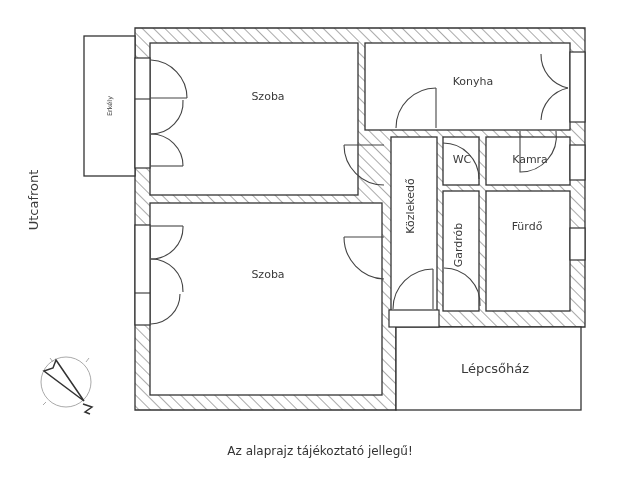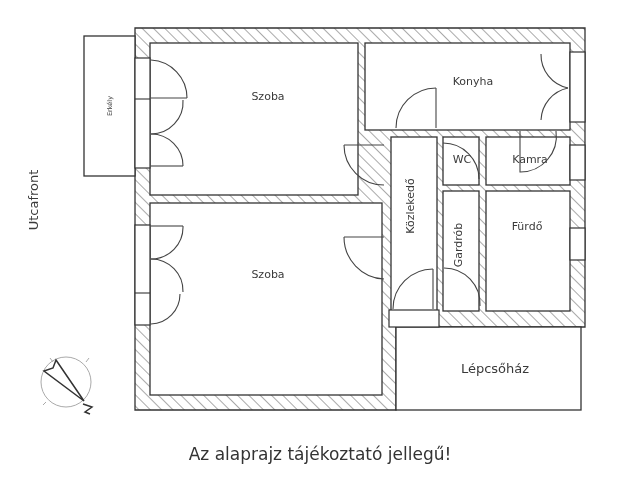--- a/index.html
+++ b/index.html
@@ -1,19 +1,19 @@
 <!DOCTYPE html>
 <html><head>
 <meta charset="utf-8">
 <style>
   html, body { margin:0; padding:0; background:#ffffff; }
   body { width:640px; height:480px; overflow:hidden; position:relative; font-family:"DejaVu Sans", sans-serif; }
   #plan { position:absolute; left:0; top:0; }
   .label { font-family:"DejaVu Sans", sans-serif; fill:#3a3a3a; }
-  .note { position:absolute; left:0; width:640px; top:444px; text-align:center; font-size:17px; color:#333; font-family:"DejaVu Sans", sans-serif; }
+  .note { position:absolute; left:0; width:640px; top:444px; text-align:center; font-size:12px; color:#333; font-family:"DejaVu Sans", sans-serif; }
 </style>
 </head>
 <body>
 
 <svg id="plan" width="640" height="440" viewBox="0 0 640 440" xmlns="http://www.w3.org/2000/svg">
   <defs>
     <pattern id="hatch" patternUnits="userSpaceOnUse" width="8" height="8" patternTransform="rotate(-45)">
       <rect width="8" height="8" fill="#ffffff"></rect>
       <line x1="0" y1="0" x2="0" y2="8" stroke="#555" stroke-width="1"></line>
     </pattern>

